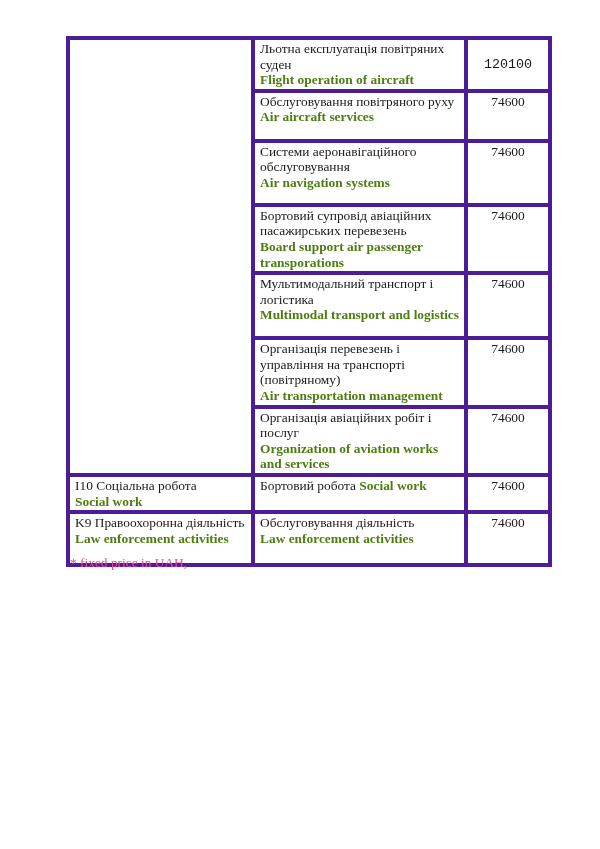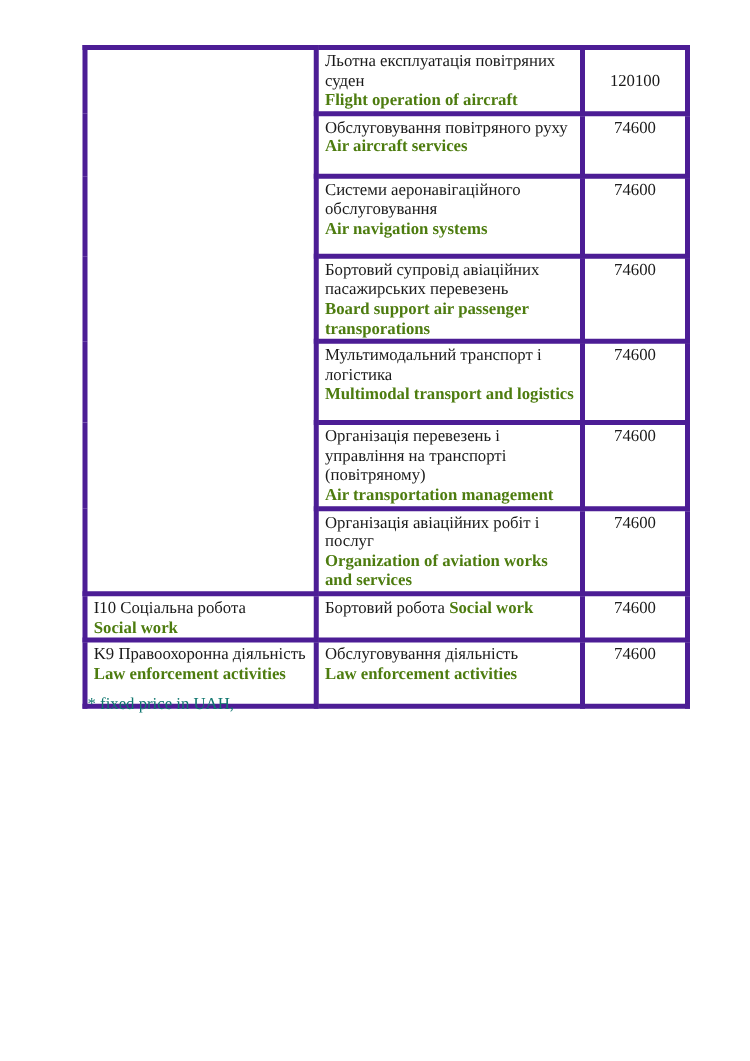--- a/index.html
+++ b/index.html
@@ -36,30 +36,31 @@
       vertical-align: top;
     }
     col.c1 { width: 185px; }
     col.c2 { width: 213px; }
     col.c3 { width: 84px; }
     td.price {
       text-align: center;
     }
     td.price.mid {
       vertical-align: middle;
+      font-family: Liberation Mono, monospace;
     }
     td.mid {
       vertical-align: middle;
     }
     .en {
       color: #4d7c0f;
       font-weight: bold;
     }
     .en-plain {
-      color: #0f766e;
+      color: #ec4899;
     }
     .ua { color: #1a1a1a; }
     .line { display: block; }
 
     .footnote {
       position: absolute;
       left: 70px;
       top: 555px;
       width: 480px;
       font-size: 13.4px;

